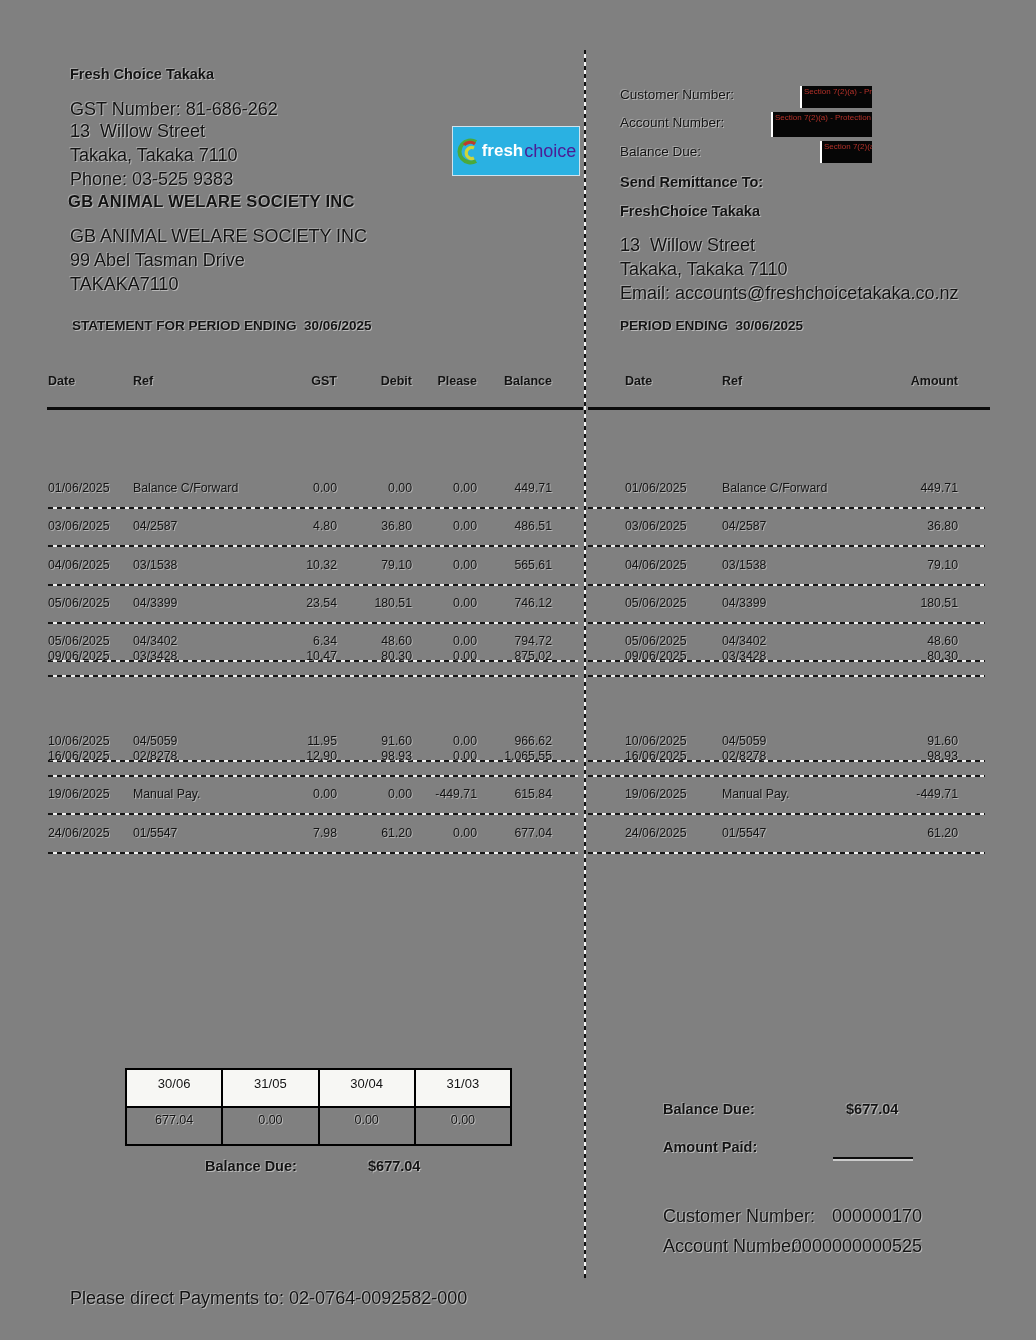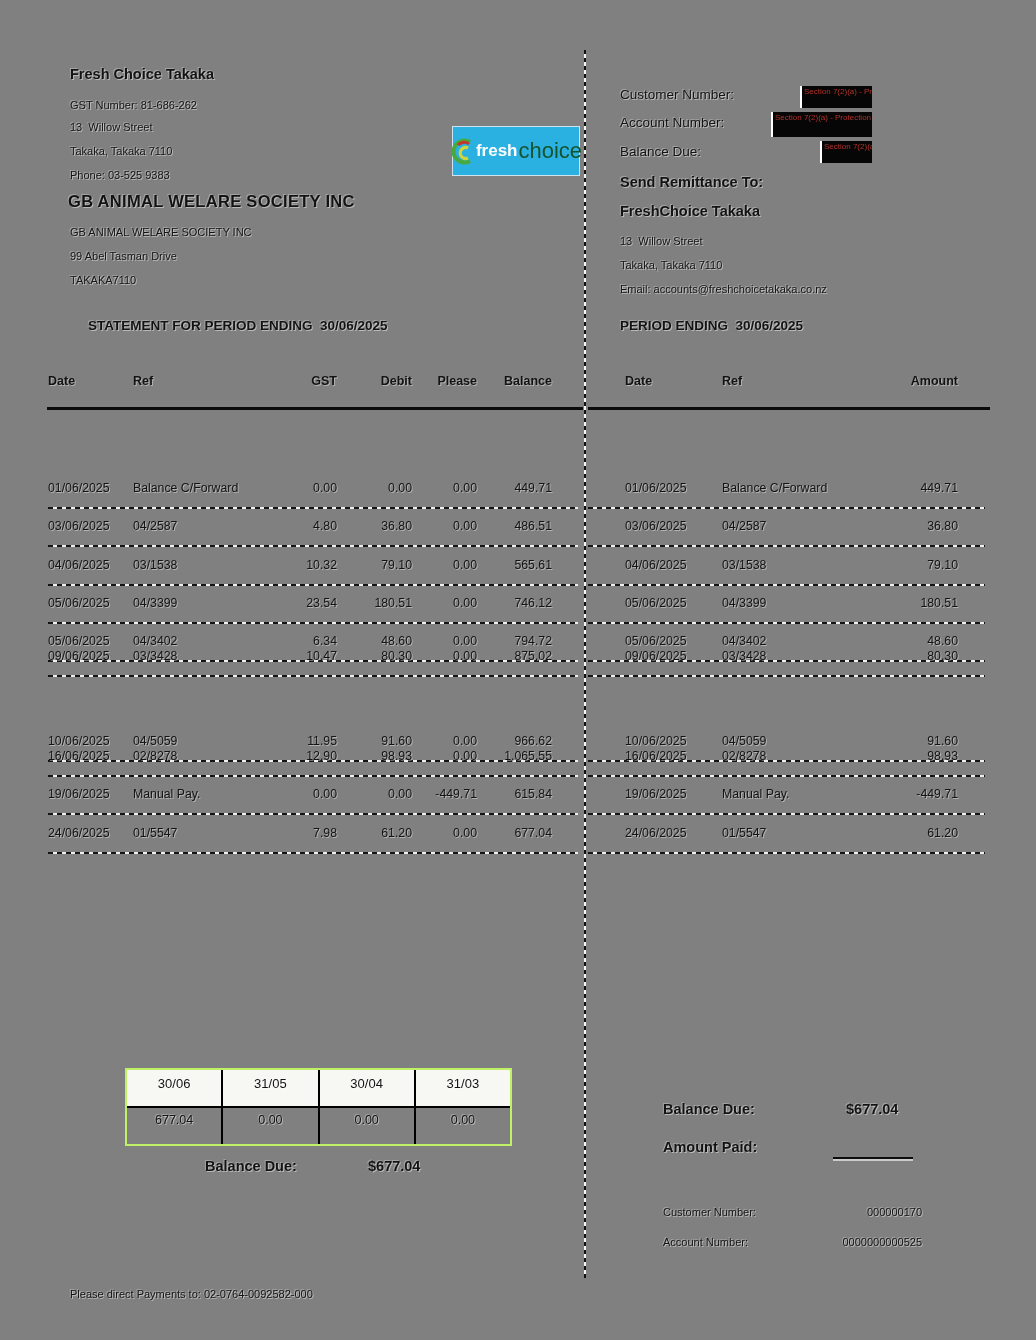--- a/index.html
+++ b/index.html
@@ -4,33 +4,33 @@
 <style>
   html,body{margin:0;padding:0;background:#6e6e6e;}
   #page{
     position:relative;width:1036px;height:1340px;background:#808080;
     font-family:"Liberation Sans","DejaVu Sans",sans-serif;color:#131313;overflow:hidden;
   }
   .abs{position:absolute;}
   .halo{text-shadow:1px 1px 0 rgba(255,255,255,.45),-1px -1px 0 rgba(255,255,255,.28);}
   .b{font-weight:bold;}
   .pre{white-space:pre;}
-  .t12{font-size:11px;}
+  .t12{font-size:18px;}
   .t13{font-size:13.5px;}
   .t14{font-size:14.5px;}
   .t16{font-size:16.5px;letter-spacing:.3px;}
   .t21{font-size:21px;letter-spacing:.2px;}
   
   #divider{left:584px;top:50px;width:2px;height:1228px;
     background:repeating-linear-gradient(180deg,#101010 0 4px,#f5f5f5 4px 8px);}
   
   #logo{left:452px;top:126px;width:126px;height:48px;background:#2AB1E2;
     border:1px solid #cfe3ee;display:flex;align-items:center;justify-content:center;gap:1px;}
   #logo .lf{color:#fff;font-weight:bold;font-size:17px;}
-  #logo .lc{color:#14532d;font-weight:400;font-size:22px;}
+  #logo .lc{color:#4c1d95;font-weight:400;font-size:18px;}
   
   .redact{background:#060606;border-left:2px solid #fff;color:#b5322a;
     font-size:8px;line-height:9px;overflow:hidden;white-space:nowrap;padding:1px 1px 0 2px;box-sizing:border-box;}
   
   .rule{height:3px;background:#0b0b0b;}
   
   .trow{position:absolute;left:0;width:1036px;height:38px;}
   .cell{position:absolute;top:10px;font-size:12.3px;text-shadow:1px 1px 0 rgba(255,255,255,.4);}
   .num{text-align:right;}
   .lt-date{left:48px;width:92px;}
@@ -42,21 +42,21 @@
   .rt-date{left:625px;width:92px;}
   .rt-ref{left:722px;width:170px;}
   .rt-amt{left:858px;width:100px;}
   .dash{position:absolute;bottom:0;height:2px;
     background:repeating-linear-gradient(90deg,#141414 0 5px,#efefef 5px 9px);}
   .dash-left{left:48px;width:530px;}
   .dash-right{left:588px;width:397px;}
   
   .chead{position:absolute;top:374px;font-size:12.5px;font-weight:bold;text-shadow:1px 1px 0 rgba(255,255,255,.4);}
   
-  #aging{left:125px;top:1068px;width:383px;border:2px solid #bef264;}
+  #aging{left:125px;top:1068px;width:383px;border:2px solid #000000;}
   #aging .hrow,#aging .vrow{display:flex;}
   #aging .hcell{flex:1;height:36px;background:#f7f7f4;border-right:2px solid #000;
     display:flex;align-items:flex-start;justify-content:center;padding-top:6px;font-size:13px;box-sizing:border-box;}
   #aging .hcell:last-child{border-right:none;}
   #aging .vcell{flex:1;height:38px;border-top:2px solid #000;border-right:2px solid #000;
     display:flex;align-items:flex-start;justify-content:center;padding-top:5px;font-size:12.5px;box-sizing:border-box;}
   #aging .vcell:last-child{border-right:none;}
   #amount-paid-line{left:833px;top:1157px;width:80px;height:2px;background:#0d0d0d;box-shadow:0 2px 0 rgba(255,255,255,.6);}
 </style>
 </head>
@@ -98,21 +98,21 @@
 
   <div class="abs halo t13" style="left:620px;top:144px;">Balance Due:</div>
   <div class="abs redact" style="left:820px;top:141px;width:52px;height:22px;">Section 7(2)(a) -</div>
 
   <div class="abs halo b t14" style="left:620px;top:174px;">Send Remittance To:</div>
   <div class="abs halo b t14" style="left:620px;top:203px;">FreshChoice Takaka</div>
   <div class="abs halo t12 pre" style="left:620px;top:235px;">13  Willow Street</div>
   <div class="abs halo t12" style="left:620px;top:259px;">Takaka, Takaka 7110</div>
   <div class="abs halo t12" style="left:620px;top:283px;">Email: accounts@freshchoicetakaka.co.nz</div>
 
-  <div class="abs halo b t13 pre" style="left:88px;top:318px;">STATEMENT FOR PERIOD ENDING  30/06/2025</div>
+  <div class="abs halo b t13 pre" style="left:72px;top:318px;">STATEMENT FOR PERIOD ENDING  30/06/2025</div>
   <div class="abs halo b t13 pre" style="left:620px;top:318px;">PERIOD ENDING  30/06/2025</div>
 
   <div class="chead" style="left:48px;">Date</div>
   <div class="chead" style="left:133px;">Ref</div>
   <div class="chead num" style="left:245px;width:92px;">GST</div>
   <div class="chead num" style="left:320px;width:92px;">Debit</div>
   <div class="chead num" style="left:385px;width:92px;">Please</div>
   <div class="chead num" style="left:452px;width:100px;">Balance</div>
 
   <div class="chead" style="left:625px;">Date</div>

